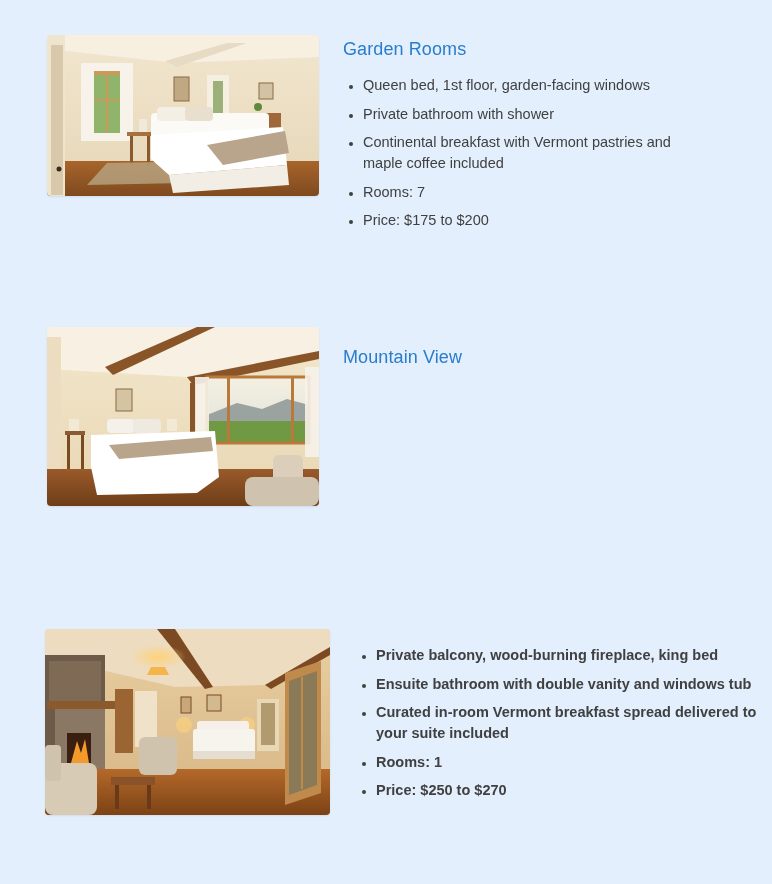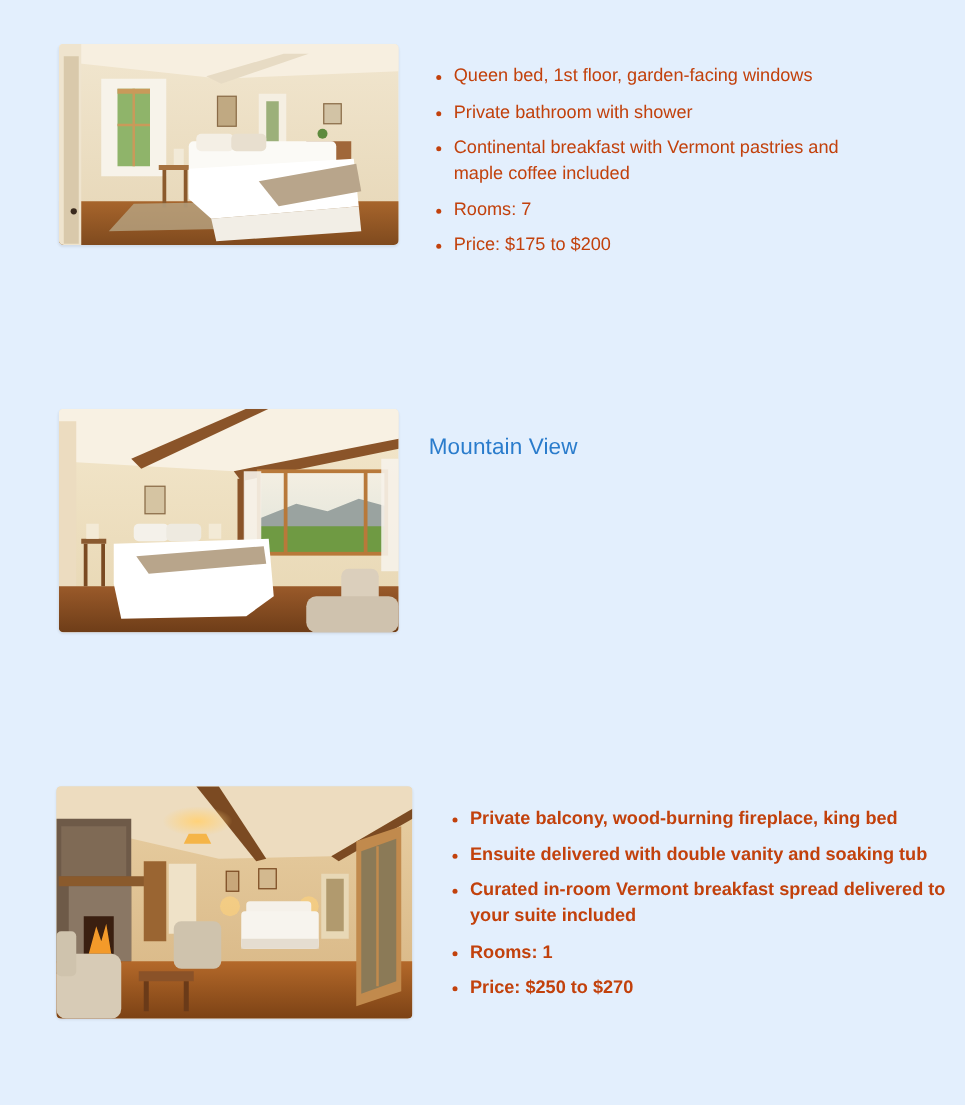--- a/index.html
+++ b/index.html
@@ -44,21 +44,21 @@
     }
     .feature-list {
       margin: 14px 0 0 0;
       padding: 0 0 0 20px;
       list-style: disc;
     }
     .feature-list li {
       font-size: 14.5px;
       line-height: 21px;
       margin-bottom: 7.6px;
-      color: #c2410c;
+      color: #404040;
     }
     .feature-list li::marker {
       font-size: 12px;
     }
   </style>
 </head>
 <body>
 
 <section class="room" style="top:0;">
   <div class="room-photo" style="left:47px; top:35px; width:272px; height:161px;" title="Bright bedroom with queen bed, garden-facing windows, wooden dresser">
@@ -98,20 +98,21 @@
       <polygon points="40,150 230,146 230,125 60,128" fill="#b9a98a" opacity="0.75"></polygon>
       <rect x="104" y="78" width="118" height="46" rx="4" fill="#fbfaf6"></rect>
       <rect x="110" y="72" width="30" height="14" rx="4" fill="#f4efe5"></rect>
       <rect x="138" y="72" width="28" height="14" rx="4" fill="#e8dfcf"></rect>
       <polygon points="104,100 236,92 240,130 122,140 104,124" fill="#ffffff"></polygon>
       <polygon points="160,110 238,96 242,118 176,130" fill="#b8a58b"></polygon>
       <polygon points="122,140 240,130 242,150 126,158" fill="#f2eee6"></polygon>
     </svg>
   </div>
   <div class="room-info" style="left:343px; top:37px; width:400px;">
+    <h2 class="room-title">Garden Rooms</h2>
     <ul class="feature-list" style="width:340px;">
       <li>Queen bed, 1st floor, garden-facing windows</li>
       <li>Private bathroom with shower</li>
       <li>Continental breakfast with Vermont pastries and maple coffee included</li>
       <li>Rooms: 7</li>
       <li>Price: $175 to $200</li>
     </ul>
   </div>
 </section>
 
@@ -214,19 +215,19 @@
       <rect x="0" y="116" width="16" height="36" rx="4" fill="#cfc3ad"></rect>
       <rect x="94" y="108" width="38" height="38" rx="6" fill="#cfc3ad"></rect>
       <rect x="66" y="148" width="44" height="8" fill="#8a5228"></rect>
       <rect x="70" y="156" width="4" height="24" fill="#6a3a18"></rect>
       <rect x="102" y="156" width="4" height="24" fill="#6a3a18"></rect>
     </svg>
   </div>
   <div class="room-info" style="left:356px; top:631px; width:410px;">
     <ul class="feature-list" style="width:390px;font-weight:bold;">
       <li>Private balcony, wood-burning fireplace, king bed</li>
-      <li>Ensuite delivered with double vanity and soaking tub</li>
+      <li>Ensuite bathroom with double vanity and windows tub</li>
       <li>Curated in-room Vermont breakfast spread delivered to your suite included</li>
       <li>Rooms: 1</li>
       <li>Price: $250 to $270</li>
     </ul>
   </div>
 </section>
 
 </body></html>

